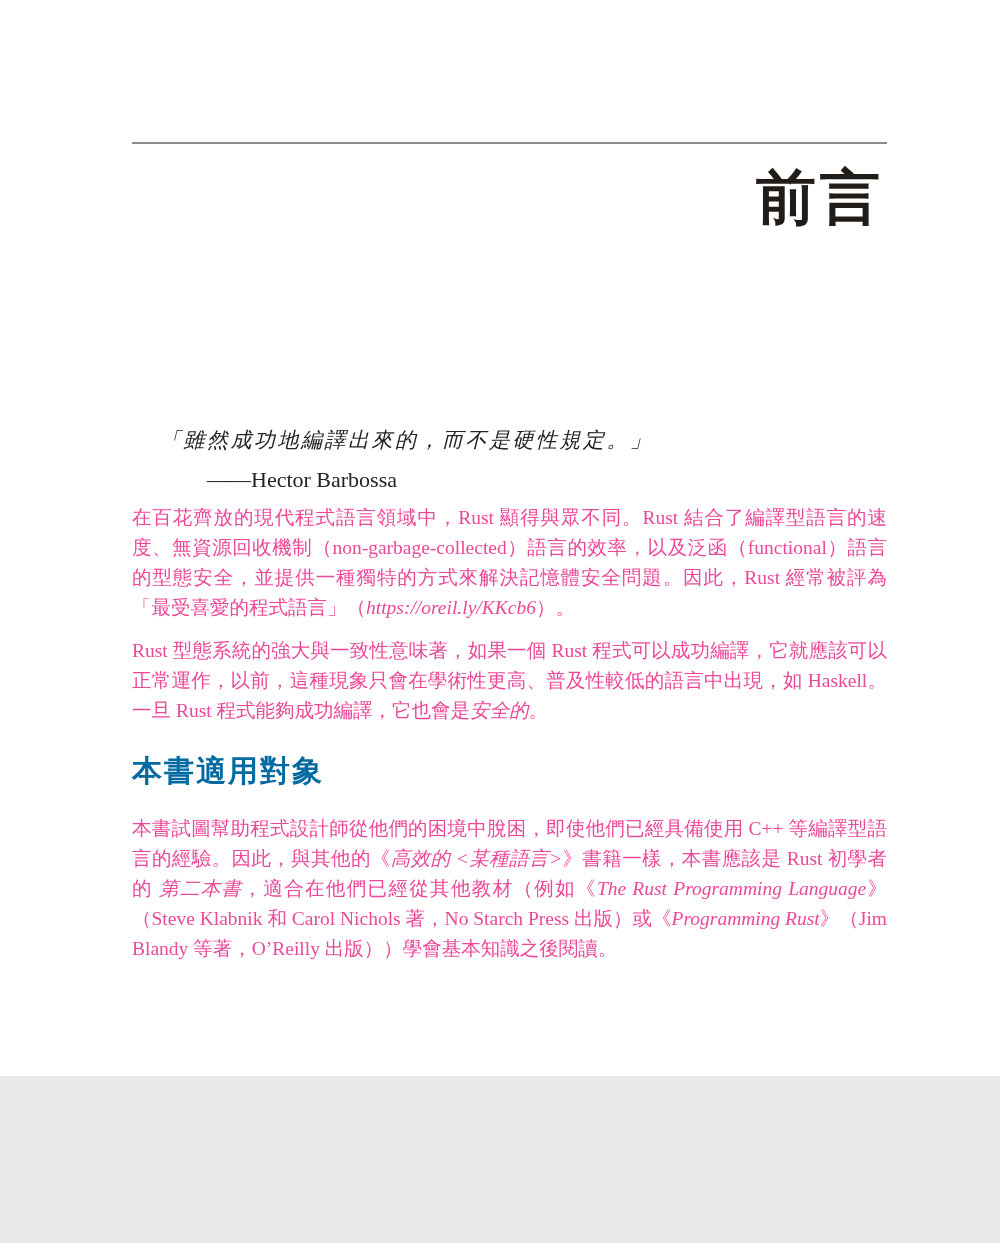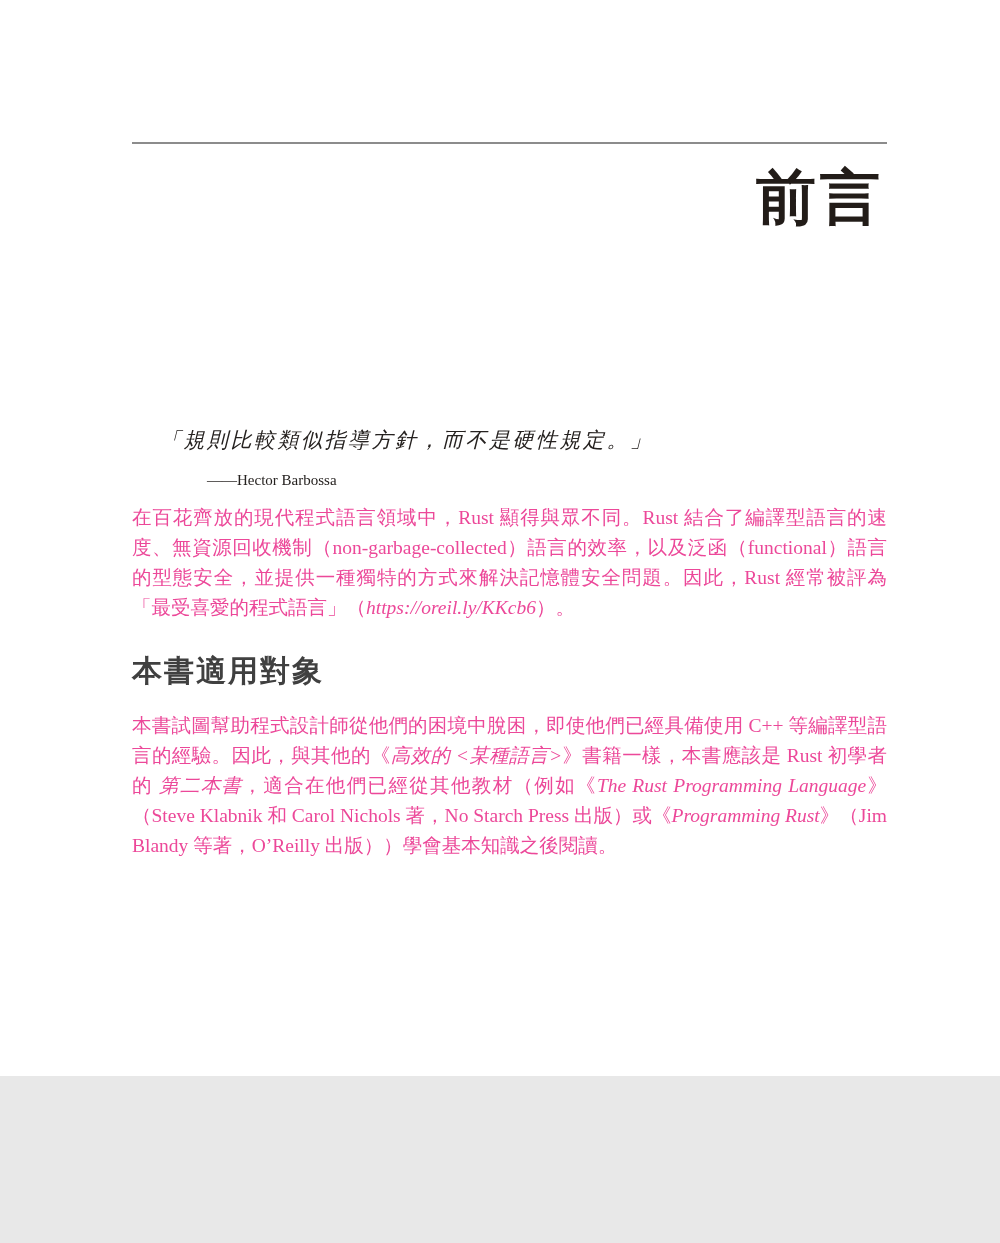--- a/index.html
+++ b/index.html
@@ -48,21 +48,21 @@
     margin: 0;
     font-style: italic;
     font-size: 21px;
     line-height: 28px;
     letter-spacing: 2.5px;
     color: #262220;
   }
   .epigraph-attribution {
     margin: 14px 0 0 0;
     padding-left: 47px;
-    font-size: 15px;
+    font-size: 22px;
     line-height: 24px;
     color: #262220;
   }
   .text-col {
     position: absolute;
     left: 132px;
     top: 503px;
     width: 755px;
   }
   .para {
@@ -71,26 +71,26 @@
     line-height: 30px;
     text-align: justify;
     color: #ec4899;
   }
   .para:last-child { margin-bottom: 0; }
   .run-normal { font-style: normal; }
   .run-kai { font-style: italic; }
   .run-italic { font-style: italic; }
   .section-heading {
     margin: 29px 0 22px 0;
-    font-family: Liberation Serif, serif;
+    font-family: Liberation Mono, monospace;
     font-weight: 900;
     font-size: 30px;
     line-height: 37px;
     letter-spacing: 2px;
-    color: #404040;
+    color: #0369a1;
   }
   .page-number {
     position: absolute;
     top: 1160px;
     left: 132px;
     width: 749px;
     text-align: right;
     font-size: 18px;
     line-height: 24px;
     color: #262220;
@@ -99,26 +99,27 @@
 </head>
 <body>
 
 <div class="page">
 
   <hr class="rule rule-top">
 
   <h1 class="chapter-title">前言</h1>
 
   <div class="epigraph">
-    <p class="epigraph-quote">「規則比較類似指導方針，而不是硬性規定。」</p>
+    <p class="epigraph-quote">「雖然成功地編譯出來的，而不是硬性規定。」</p>
     <p class="epigraph-attribution">——Hector Barbossa</p>
   </div>
 
   <div class="text-col">
     <p class="para"><span class="run-normal">在百花齊放的現代程式語言領域中，Rust 顯得與眾不同。Rust 結合了編譯型語言的速度、無資源回收機制（non-garbage-collected）語言的效率，以及泛函（functional）語言的型態安全，並提供一種獨特的方式來解決記憶體安全問題。因此，Rust 經常被評為「最受喜愛的程式語言」（</span><span class="run-italic">https://oreil.ly/KKcb6</span><span class="run-normal">）。</span></p>
+    <p class="para"><span class="run-normal">Rust 型態系統的強大與一致性意味著，如果一個 Rust 程式可以成功編譯，它就應該可以正常運作，以前，這種現象只會在學術性更高、普及性較低的語言中出現，如 Haskell。一旦 Rust 程式能夠成功編譯，它也會是</span><span class="run-kai">安全的</span><span class="run-normal">。</span></p>
 
     <h2 class="section-heading">本書適用對象</h2>
 
     <p class="para"><span class="run-normal">本書試圖幫助程式設計師從他們的困境中脫困，即使他們已經具備使用 C++ 等編譯型語言的經驗。因此，與其他的《</span><span class="run-kai">高效的 &lt;某種語言&gt;</span><span class="run-normal">》書籍一樣，本書應該是 Rust 初學者的 </span><span class="run-kai">第二本書</span><span class="run-normal">，適合在他們已經從其他教材（例如《</span><span class="run-italic">The Rust Programming Language</span><span class="run-normal">》（Steve Klabnik 和 Carol Nichols 著，No Starch Press 出版）或《</span><span class="run-italic">Programming Rust</span><span class="run-normal">》（Jim Blandy 等著，O’Reilly 出版））學會基本知識之後閱讀。</span></p>
   </div>
 
   <hr class="rule rule-bottom">
 
   <div class="page-number">v</div>
 

